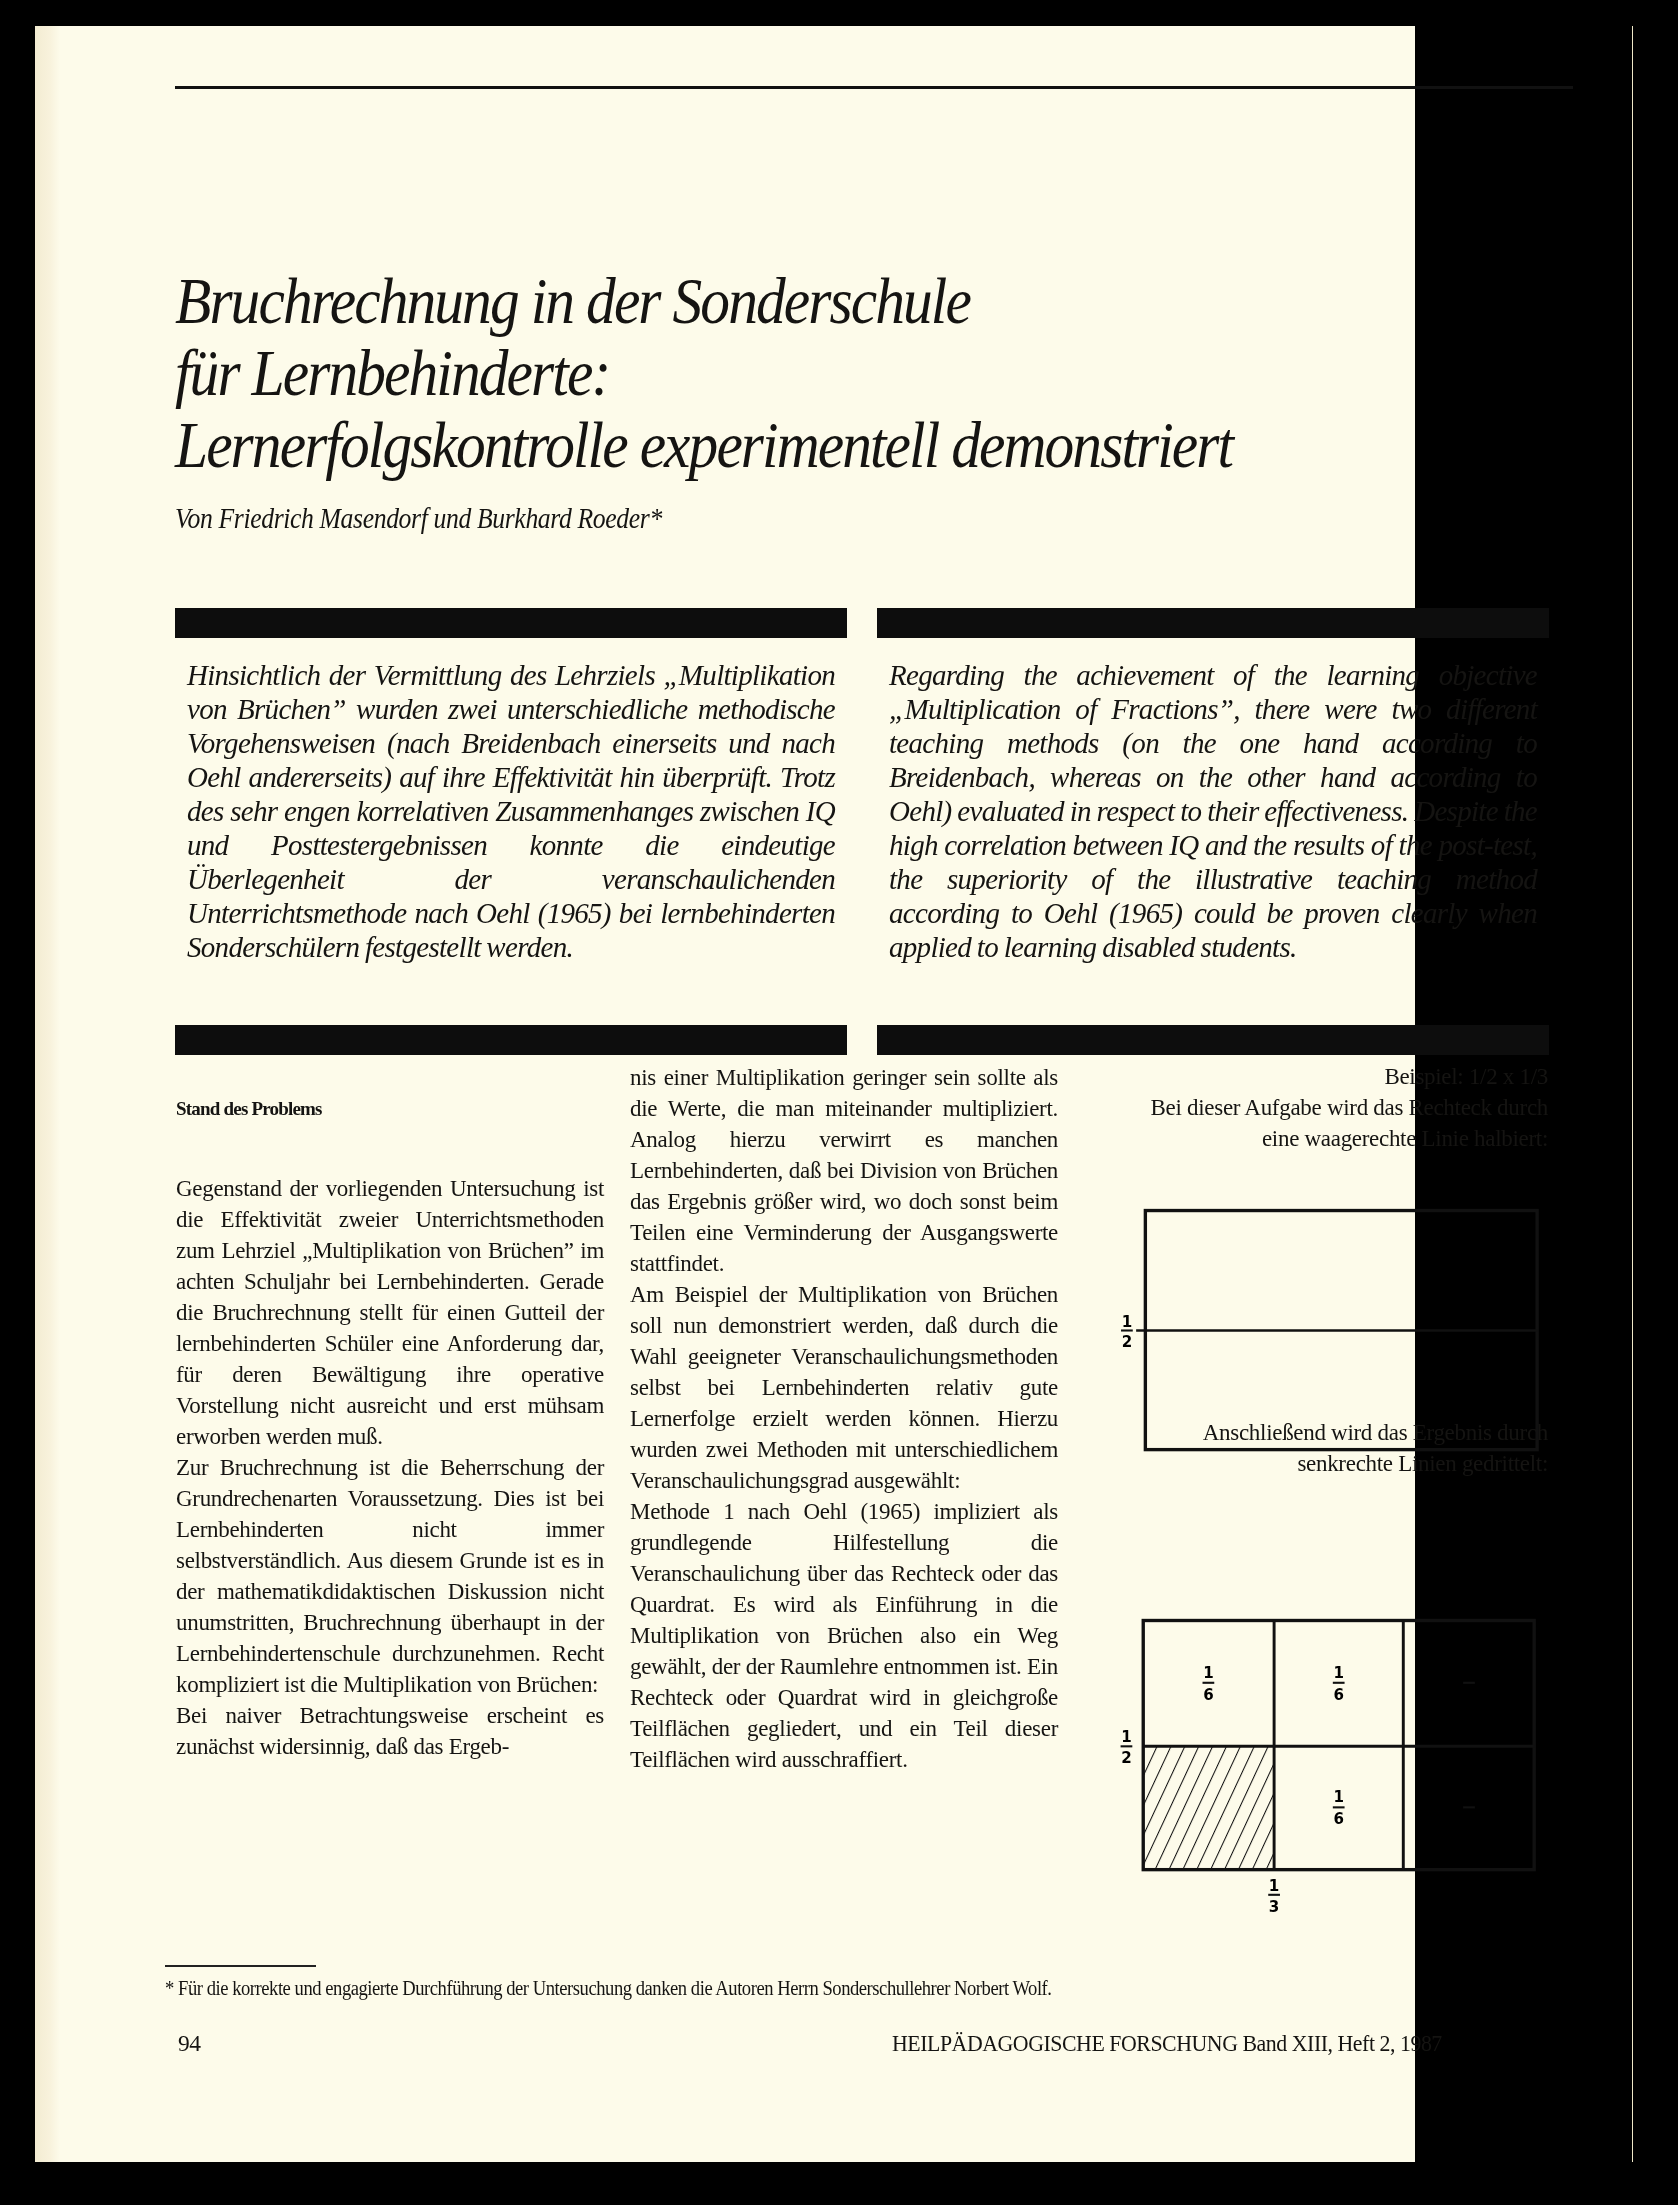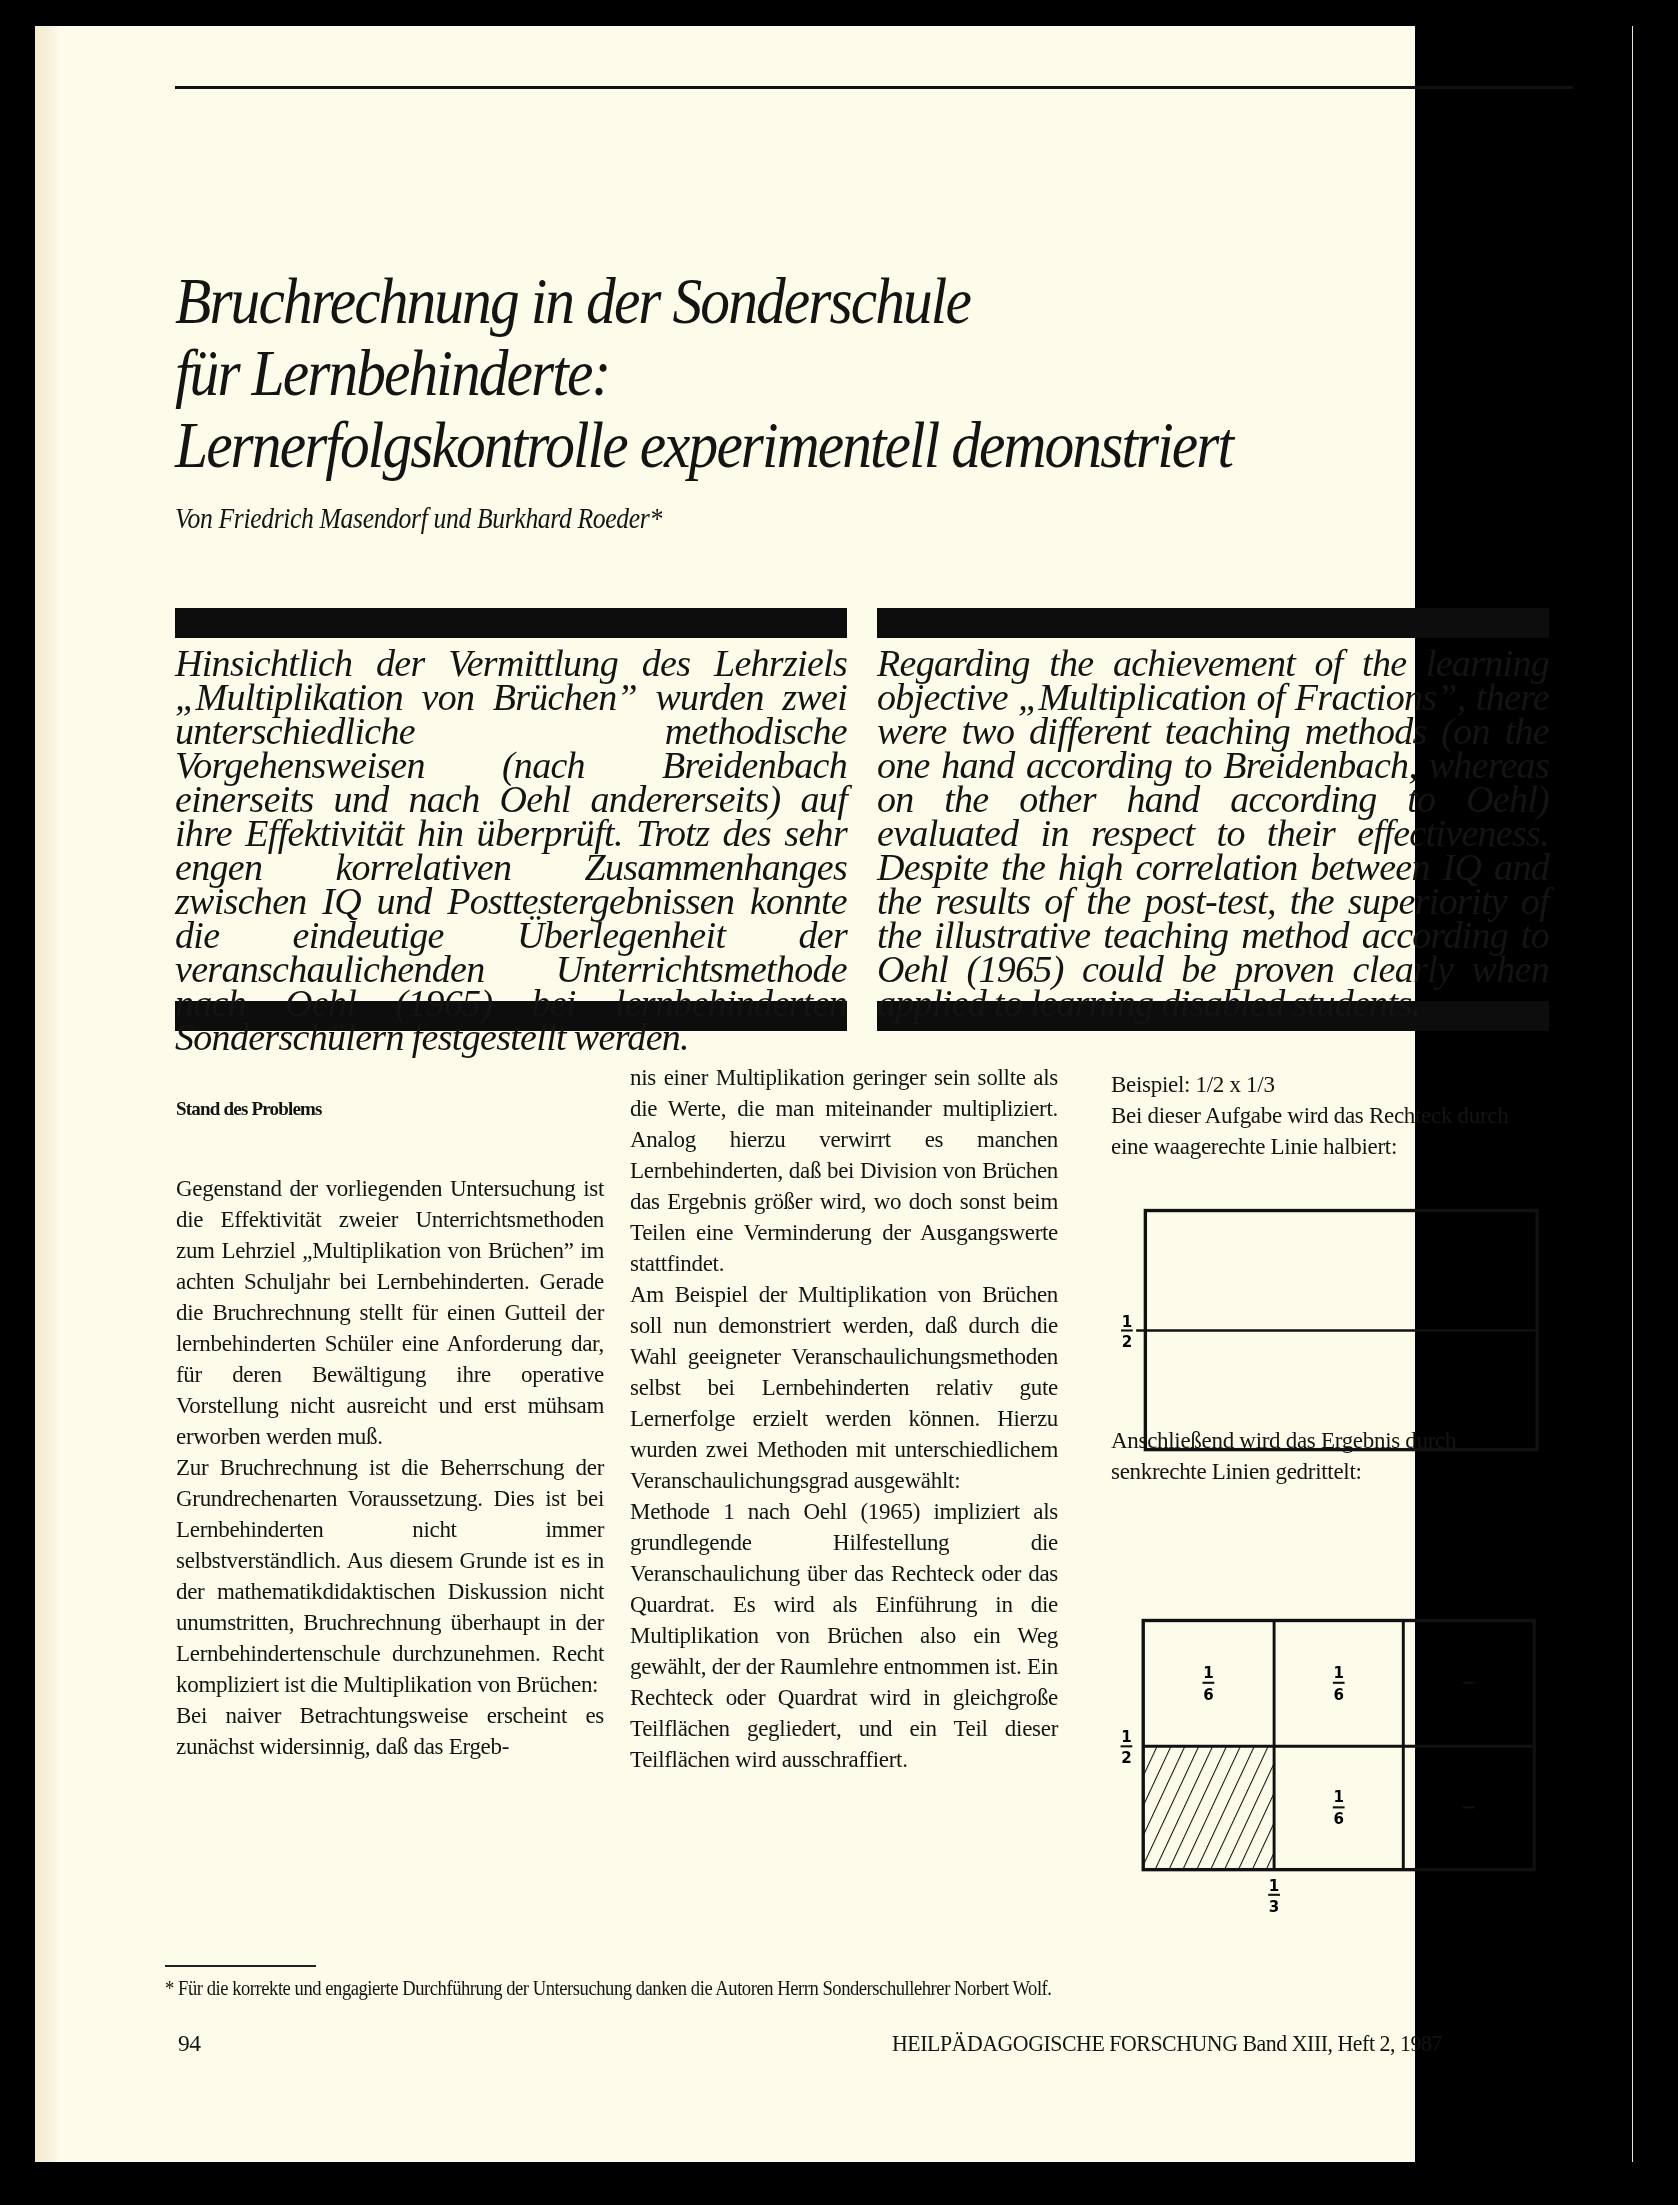--- a/index.html
+++ b/index.html
@@ -38,34 +38,34 @@
       font-style: italic; font-size: 28.5px; letter-spacing: -0.4px;
       transform: scaleX(0.9); transform-origin: left top; white-space: nowrap;
     }
     .abstract {
       position: absolute; top: 582px; width: 672px;
     }
     .abstract.de { left: 140px; }
     .abstract.en { left: 842px; }
     .bar { height: 30px; background: #0d0d0d; }
     .abstract p {
-      margin: 0; padding: 8.4px 0 8.4px 0;
-      font-style: italic; font-size: 38px; line-height: 34px; letter-spacing: -0.7px;
+      margin: 12px; padding: 8.4px 0 8.4px 0;
+      font-style: italic; font-size: 29px; line-height: 34px; letter-spacing: -0.7px;
       text-align: justify;
       height: 346px;
       word-spacing: -0.8px;
     }
     .col {
       position: absolute; top: 1062px; width: 428px;
       font-size: 23px; line-height: 31px; text-align: justify;
       letter-spacing: -0.3px;
     }
     .col1 { left: 176px; }
     .col2 { left: 630px; top: 1062px; font-family: Liberation Serif, serif; }
-    .col3 { left: 1111px; top: 1061px; width: 437px; text-align: left; margin-top: 8px; }
+    .col3 { left: 1111px; top: 1061px; width: 437px; text-align: right; }
     .col h2 {
       margin: 0 0 47px 0; font-size: 19px; font-weight: bold; letter-spacing: -0.8px;
       line-height: 34px; padding-top: 30px;
     }
     .col p { margin: 0; }
     .diagram {
       position: absolute;
     }
     .diagram1 { left: 1116px; top: 1196px; width: 453px; height: 269px; }
     .diagram2 { left: 1108px; top: 1612px; width: 453px; height: 319px; }

